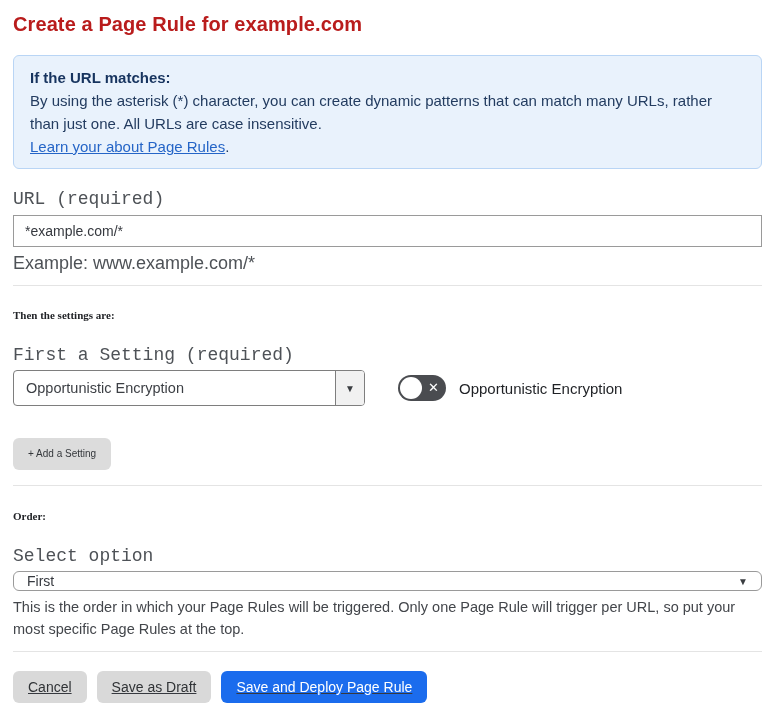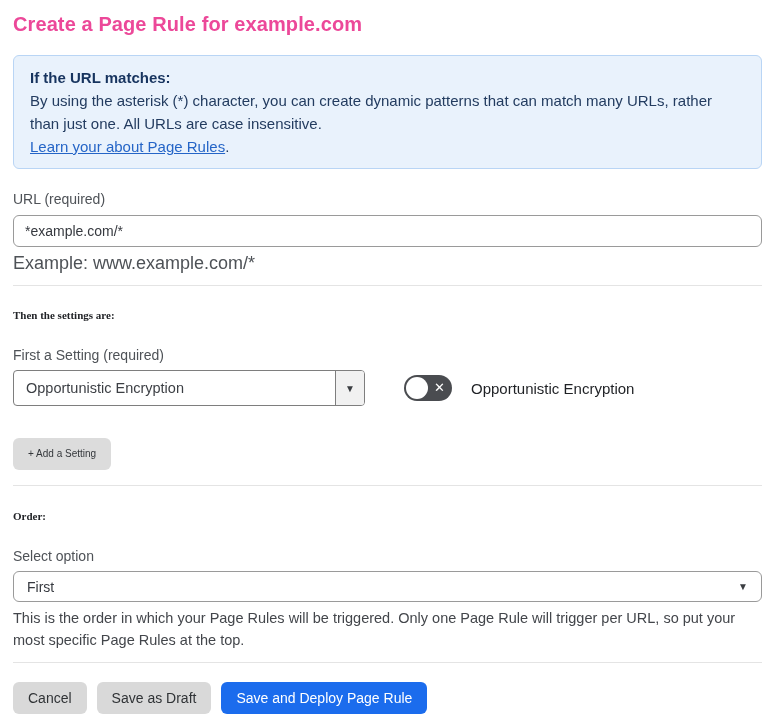--- a/index.html
+++ b/index.html
@@ -8,21 +8,21 @@
     background: #ffffff;
     font-family: "Liberation Sans", sans-serif;
     color: #36393f;
     overflow: hidden;
   }
   .container { padding: 12px 13px 14px 13px; width: 775px; }
 
   .page-title {
     font-size: 20px;
     font-weight: 700;
-    color: #ec4899;
+    color: #b91c1c;
     line-height: 24px;
     margin-bottom: 19px;
     letter-spacing: 0.1px;
   }
 
   .info-box {
     background: #e9f2fc;
     border: 1px solid #b9d5f5;
     border-radius: 6px;
     padding: 10px 16px;
@@ -32,32 +32,33 @@
     margin-bottom: 22px;
   }
   .info-box .info-heading { font-weight: 700; color: #17345f; }
   .info-box a.info-link {
     color: #2565c7;
     text-decoration: underline;
     cursor: pointer;
   }
 
   .field-label {
-    font-size: 14px;
+    font-size: 18px;
     color: #4e5257;
     line-height: 17px;
     margin-bottom: 7px;
+    font-family: Liberation Mono, monospace;
   }
 
   .url-input {
     display: block;
     width: 100%;
     height: 32px;
     border: 1px solid #9a9a9a;
-    border-radius: 6px;
+    border-radius: 0;
     padding: 0 11px;
     font-size: 14px;
     font-family: "Liberation Sans", sans-serif;
     color: #36393f;
     outline: none;
     background: #fff;
   }
 
   .helper-text {
     font-size: 18px;
@@ -77,21 +78,21 @@
   .section-heading {
     font-size: 11px;
     font-weight: 700;
     color: #222428;
     line-height: 20px;
     font-family: Liberation Serif, serif;
   }
 
   .picker-label { margin-top: 22px; margin-bottom: 6px; }
 
-  .settings-row { display: flex; align-items: center; gap: 6px; }
+  .settings-row { display: flex; align-items: center; }
 
   .setting-dropdown {
     width: 352px;
     height: 36px;
     border: 1px solid #7e7e7e;
     border-radius: 4px;
     display: flex;
     align-items: stretch;
     cursor: pointer;
     background: #fff;
@@ -158,21 +159,21 @@
     border-radius: 6px;
     padding: 8px 15px;
     font-size: 10px;
     font-family: "Liberation Sans", sans-serif;
     cursor: pointer;
     line-height: 16px;
   }
 
   .order-select {
     width: 100%;
-    height: 31px;
+    height: 20px;
     border: 1px solid #9a9a9a;
     border-radius: 6px;
     display: flex;
     align-items: center;
     justify-content: space-between;
     padding: 0 13px;
     font-size: 14px;
     color: #36393f;
     cursor: pointer;
     background: #fff;
@@ -180,21 +181,21 @@
   }
   .order-select .sel-arrow { font-size: 10px; color: #3a3d41; }
 
   .order-help {
     font-size: 14.5px;
     color: #43464b;
     line-height: 21.5px;
     margin-top: 6px;
   }
 
-  .actions { display: flex; align-items: center; gap: 10px; }
+  .actions { display: flex; align-items: center; gap: 10px; text-decoration: underline; }
   .btn {
     border: none;
     border-radius: 6px;
     padding: 8px 15px;
     font-size: 14px;
     font-family: "Liberation Sans", sans-serif;
     line-height: 16px;
     cursor: pointer;
     white-space: nowrap;
   }

